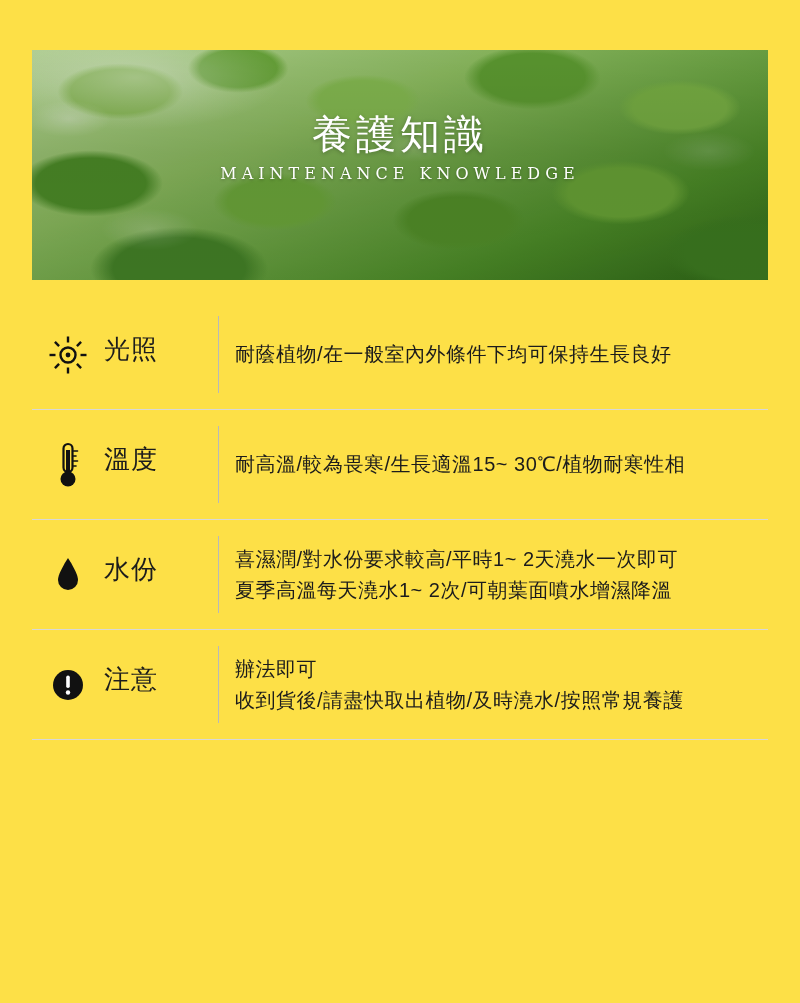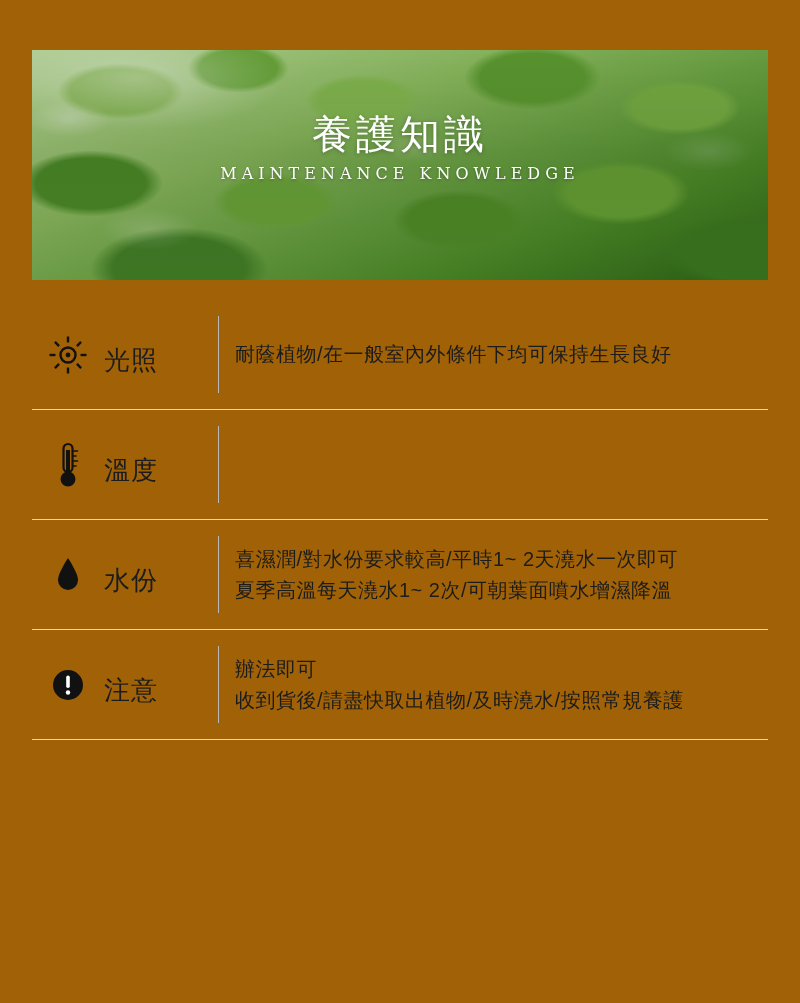--- a/index.html
+++ b/index.html
@@ -12,21 +12,21 @@
     height: 1003px;
     font-family: "Liberation Sans", sans-serif;
     color: #222222;
     overflow: hidden;
   }
 
   .page {
     width: 800px;
     height: 1003px;
     position: relative;
-    background: #a16207;
+    background: #fde047;
   }
 
   
   .hero {
     position: absolute;
     left: 32px;
     top: 50px;
     width: 736px;
     height: 230px;
     overflow: hidden;
@@ -110,21 +110,21 @@
     padding: 10px 0;
   }
   .care-row:first-child {
     border-top: none;
   }
 
   .care-left {
     width: 186px;
     flex: 0 0 186px;
     display: flex;
-    align-items: flex-end;
+    align-items: flex-start;
     gap: 14px;
     padding-left: 14px;
     box-sizing: border-box;
   }
   .care-icon {
     width: 44px;
     flex: 0 0 44px;
     height: 46px;
     display: flex;
     align-items: center;
@@ -212,20 +212,21 @@
               <line x1="18.5" y1="15" x2="21" y2="15"></line>
               <line x1="18.5" y1="20" x2="22.5" y2="20"></line>
               <line x1="18.5" y1="25" x2="21" y2="25"></line>
             </g>
           </svg>
         </div>
         <div class="care-label">溫度</div>
       </div>
       <div class="care-sep"></div>
       <div class="care-text">
+        <div>耐高溫/較為畏寒/生長適溫15~ 30℃/植物耐寒性相</div>
       </div>
     </div>
 
     <div class="care-row">
       <div class="care-left">
         <div class="care-icon">
           <svg width="30" height="40" viewBox="0 0 30 40">
             <path d="M15 3 C15 3 5 18 5 25 a10 10 0 0 0 20 0 C25 18 15 3 15 3 Z" fill="#111"></path>
           </svg>
         </div>

